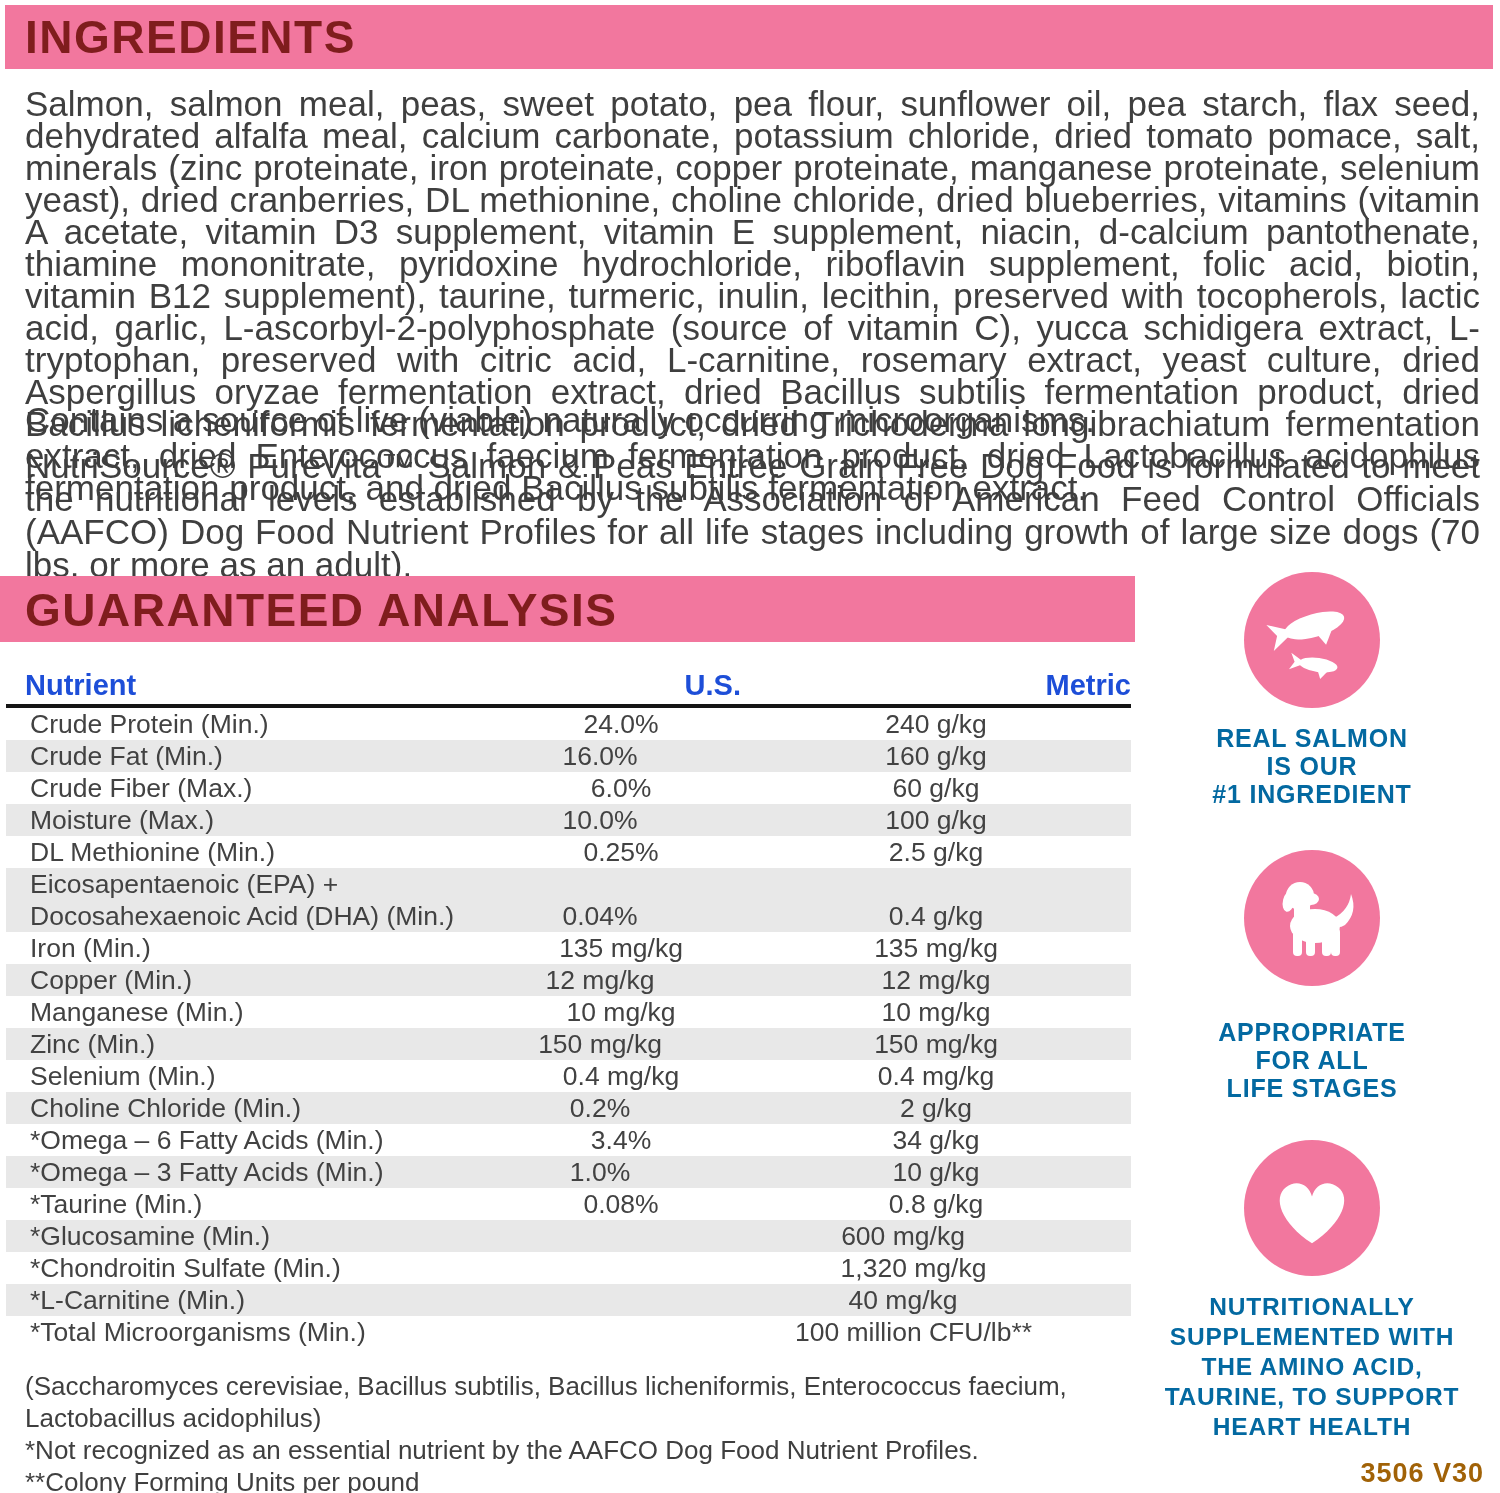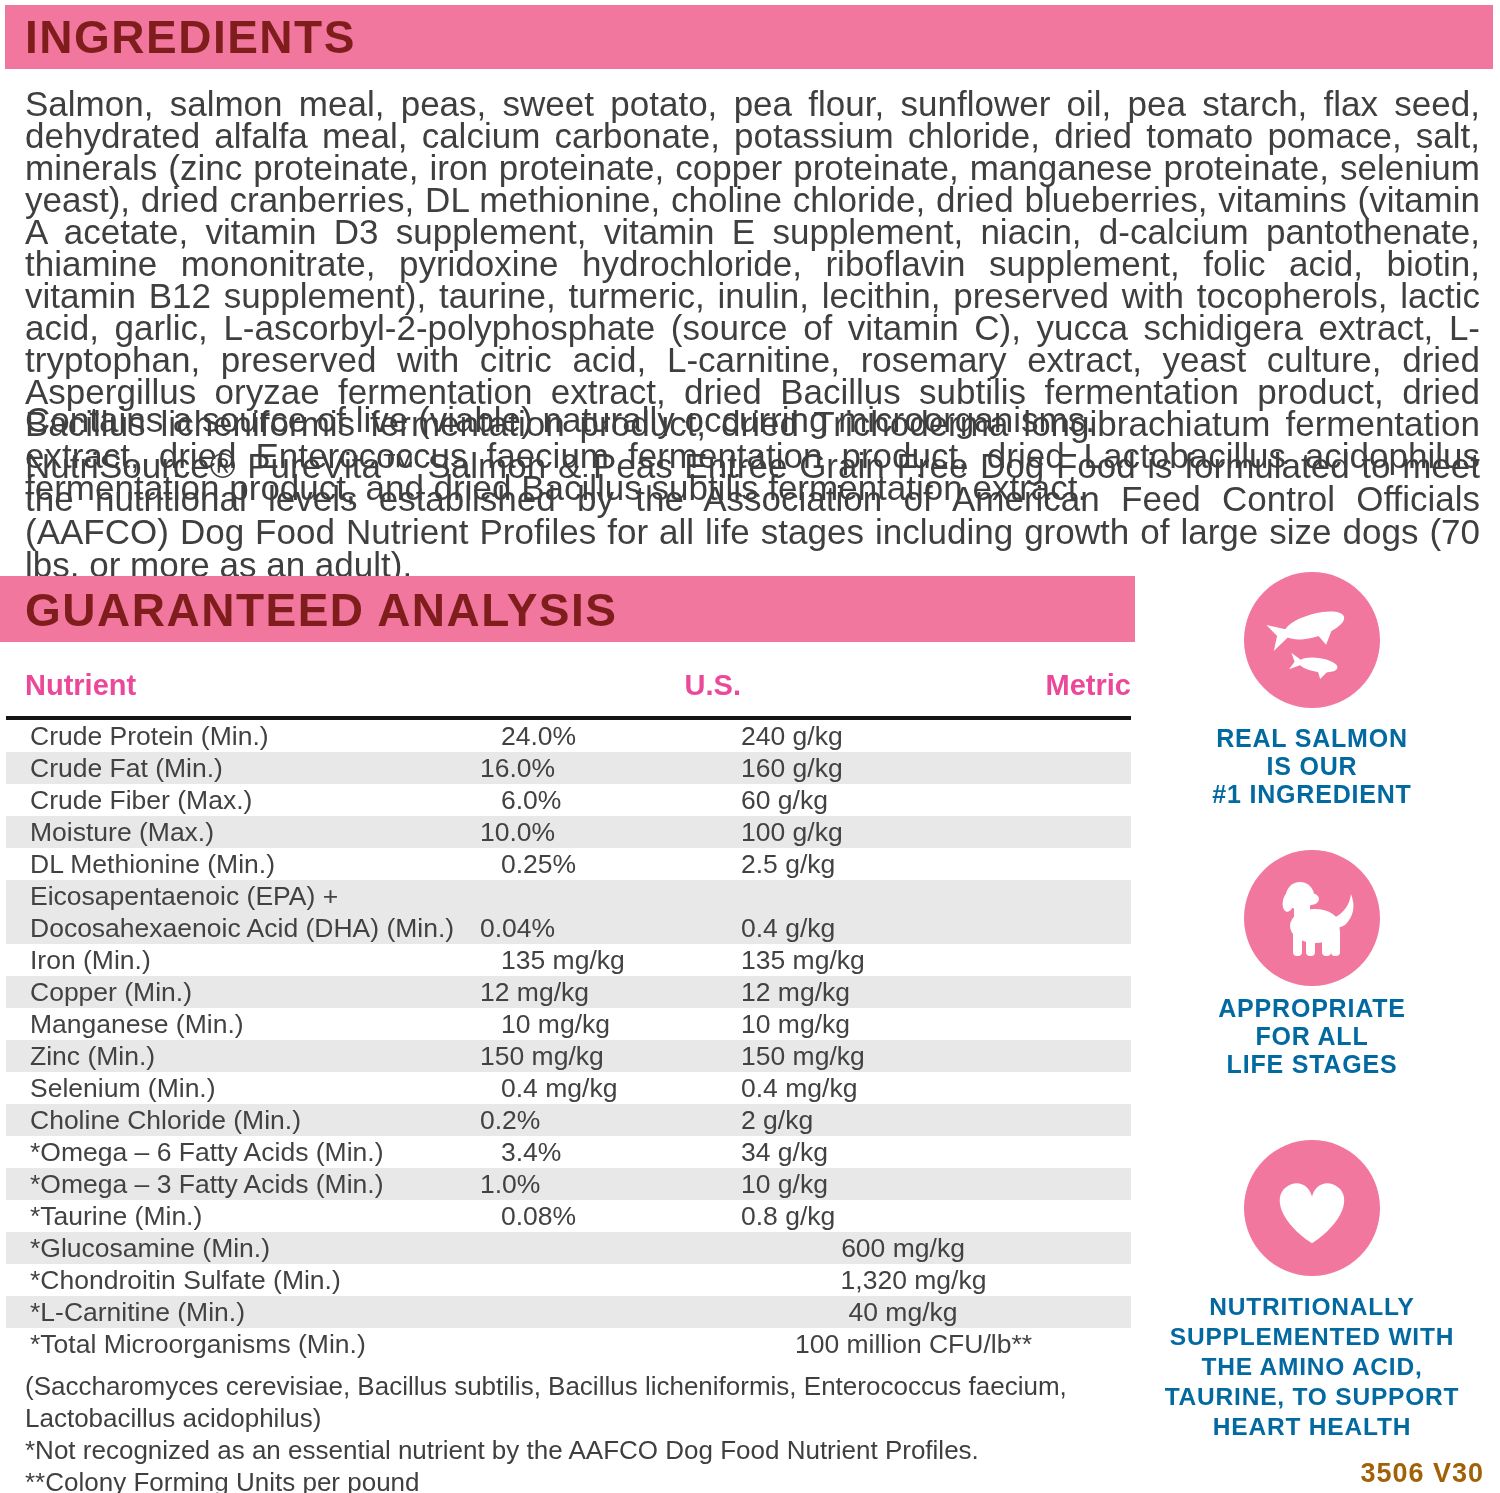--- a/index.html
+++ b/index.html
@@ -15,46 +15,46 @@
   #ga-band{left:0;top:576px;width:1110px;height:66px;font-size:46px;line-height:69px;padding-left:25px;}
   .para{position:absolute;font-size:35px;line-height:32px;color:#3f3f3f;}
   .justify{text-align:justify;}
   #ingredients-body{left:25px;top:88px;width:1455px;}
   #contains-line{left:25px;top:404px;width:1455px;}
   #aafco-para{left:25px;top:449px;width:1455px;line-height:33px;}
   
   #ga-table{position:absolute;left:6px;top:668px;width:1125px;font-size:26.5px;color:#424242;}
   .ga-head{
     display:grid;grid-template-columns:1fr 240px 390px;
-    font-weight:bold;color:#ec4899;font-size:29px;line-height:34px;
-    padding-bottom:14px;border-bottom:4px solid #151515;
+    font-weight:bold;color:#1d4ed8;font-size:29px;line-height:34px;
+    padding-bottom:2px;border-bottom:4px solid #151515;
   }
   .ga-head .cell-name{padding-left:19px;}
   .ga-head .r{text-align:right;}
   .ga-row{
     display:grid;grid-template-columns:1fr 240px 390px;
     align-items:end;line-height:32px;min-height:32px;
   }
   .ga-row.striped{background:#E8E8E8;gap:21px;}
   .cell-name{padding-left:24px;white-space:pre-line;}
-  .cell-us,.cell-metric{text-align:left;}
+  .cell-us,.cell-metric{text-align:center;}
   .cell-merged{grid-column:2/4;text-align:center;padding-left:195px;}
   #footnotes{position:absolute;left:25px;top:1370px;width:1130px;font-size:26px;line-height:32px;color:#3f3f3f;}
   
   .badge{position:absolute;left:1150px;width:324px;text-align:center;}
   #badge-salmon{top:572px;}
   #badge-dog{top:850px;}
   #badge-heart{top:1140px;}
   .badge-circle{
     width:136px;height:136px;border-radius:50%;margin:0 auto;
     display:flex;align-items:center;justify-content:center;
   }
   .badge-lines{font-weight:bold;color:#0369a1;letter-spacing:0.8px;}
   #badge-salmon .badge-lines{margin-top:16px;font-size:25px;line-height:28px;}
-  #badge-dog .badge-lines{margin-top:8px;font-size:25px;line-height:28px;}
+  #badge-dog .badge-lines{margin-top:32px;font-size:25px;line-height:28px;}
   #badge-heart .badge-lines{margin-top:16px;font-size:24.5px;line-height:30px;}
   #footer-code{
     position:absolute;right:16px;top:1458px;font-size:27px;font-weight:bold;
     letter-spacing:1px;
   }
 </style>
 </head>
 <body>
 
 <div class="band" id="ingredients-band" style="background: rgb(242, 119, 158);">

